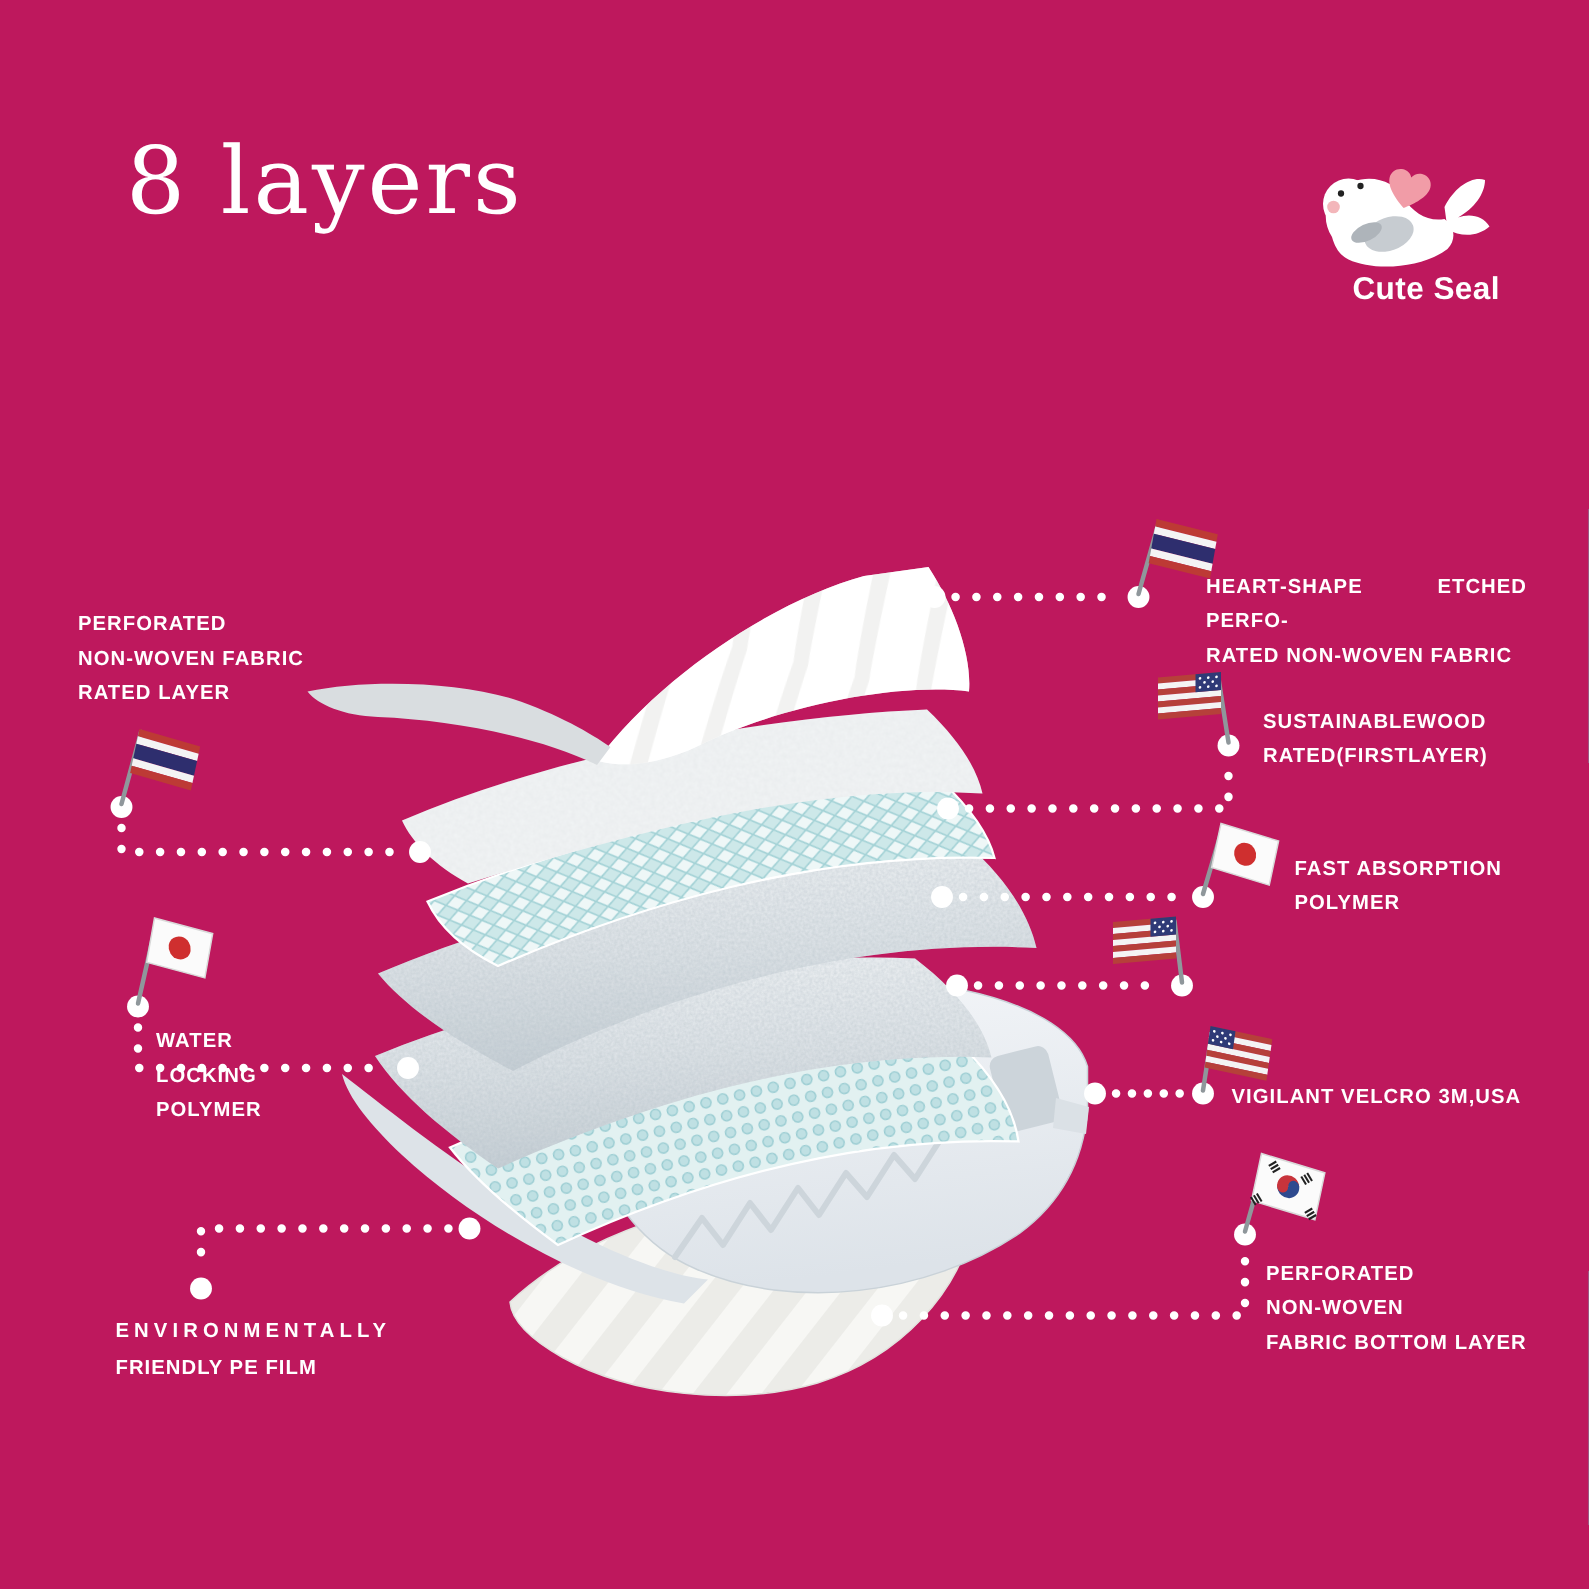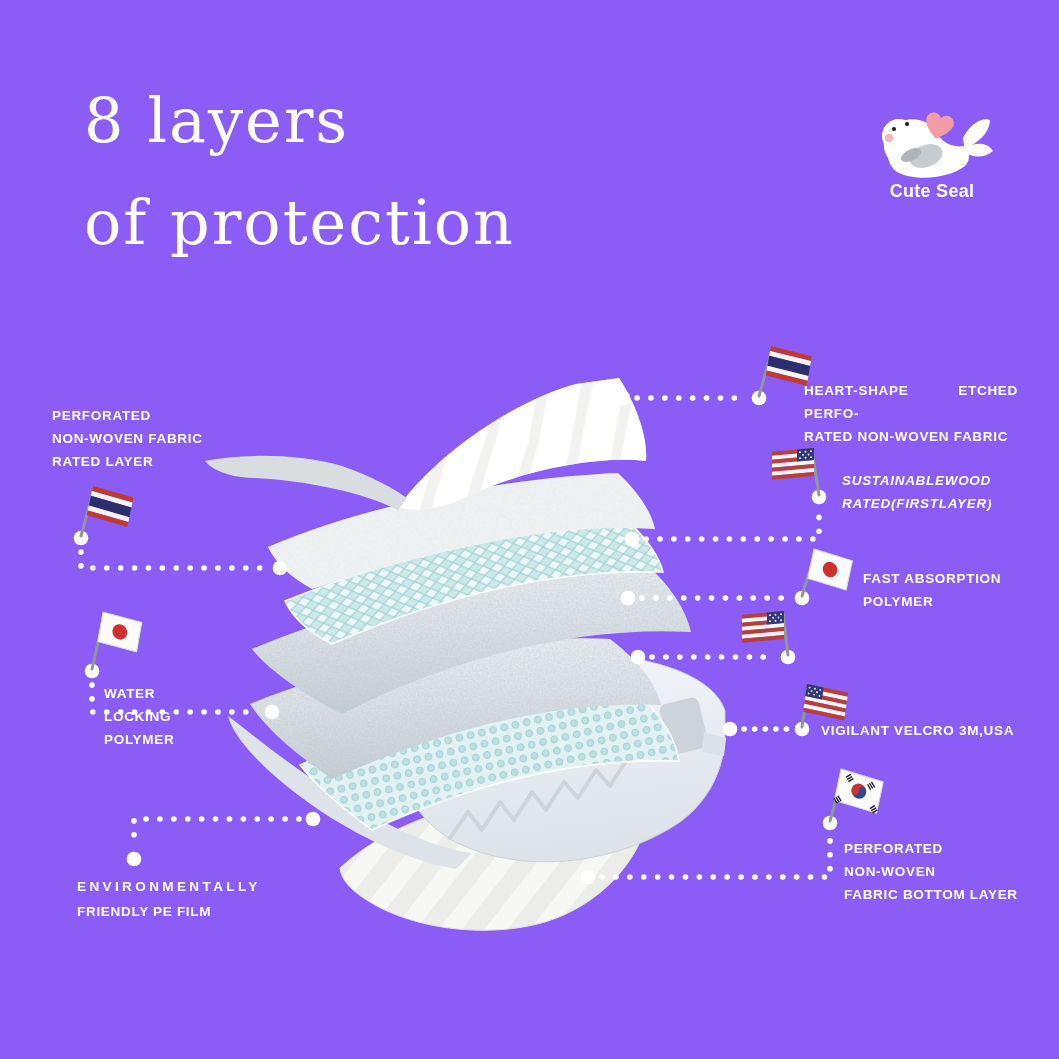--- a/index.html
+++ b/index.html
@@ -1,31 +1,31 @@
 <!DOCTYPE html>
 <html><head>
 <meta charset="utf-8">
 <style>
   html,body{margin:0;padding:0;}
   body{width:1059px;height:1059px;overflow:hidden;background:#5EC6C4;}
-  .stage{position:relative;width:1059px;height:1059px;background:#8b5cf6;
+  .stage{position:relative;width:1059px;height:1059px;background:#be185d;
          font-family:"Liberation Sans", sans-serif;}
   .stage > svg{position:absolute;left:0;top:0;}
   .title{position:absolute;left:84px;top:70px;color:#fff;
          font-family:"DejaVu Serif", serif;font-size:62px;line-height:102px;
          letter-spacing:2px;white-space:nowrap;}
-  .brand{position:absolute;left:864px;top:181px;width:136px;text-align:center;
-         color:#fff;font-size:18px;font-weight:bold;letter-spacing:.3px;}
+  .brand{position:absolute;left:864px;top:181px;width:136px;text-align:right;
+         color:#fff;font-size:21px;font-weight:bold;letter-spacing:.3px;}
   .co{position:absolute;color:#fff;font-size:13.5px;font-weight:bold;
       letter-spacing:.7px;line-height:23px;white-space:nowrap;}
   #co0{left:52px;top:404px;}
   #co1{left:104px;top:665px;margin-top:17px;}
   #co2{left:77px;top:874px;line-height:25px;}
   #co3{left:804px;top:379px;white-space:normal;width:218px;}
-  #co4{left:842px;top:469px;font-style:italic;}
+  #co4{left:842px;top:469px;}
   #co5{left:863px;top:567px;}
   #co6{left:805px;top:637px;}
   #co7{left:821px;top:719px;text-align:center;}
   #co8{left:844px;top:837px;}
   .just{text-align:justify;text-align-last:justify;white-space:normal;}
   #co1 .just{width:118px;}
   #co3 .just{width:214px;}
   .wide{letter-spacing:3.4px;}
 </style>
 </head>
@@ -324,21 +324,20 @@
              C15.2,0.6 17.6,-1 20.4,-1 C24.6,-1 28,2 28,6.5 C28,13 20,20 14,24 Z" fill="#f19ca7"></path>
     <ellipse cx="60" cy="58" rx="17" ry="11" fill="#c7ccd1" transform="rotate(-20 60 58)"></ellipse>
     <ellipse cx="45" cy="57" rx="11" ry="5.5" fill="#aeb4ba" transform="rotate(-26 45 57)"></ellipse>
     <circle cx="28" cy="31" r="2.1" fill="#222"></circle>
     <circle cx="41" cy="26" r="2.1" fill="#222"></circle>
     <circle cx="23" cy="40" r="4.2" fill="#f3b6ba"></circle>
   </svg>
 
   <div class="title">
     <div>8 layers</div>
-    <div>of protection</div>
   </div>
 
   <div class="brand">Cute Seal</div>
 
   <div class="co" id="co0">
     <div>PERFORATED</div>
     <div>NON-WOVEN FABRIC</div>
     <div>RATED LAYER</div>
   </div>
 

